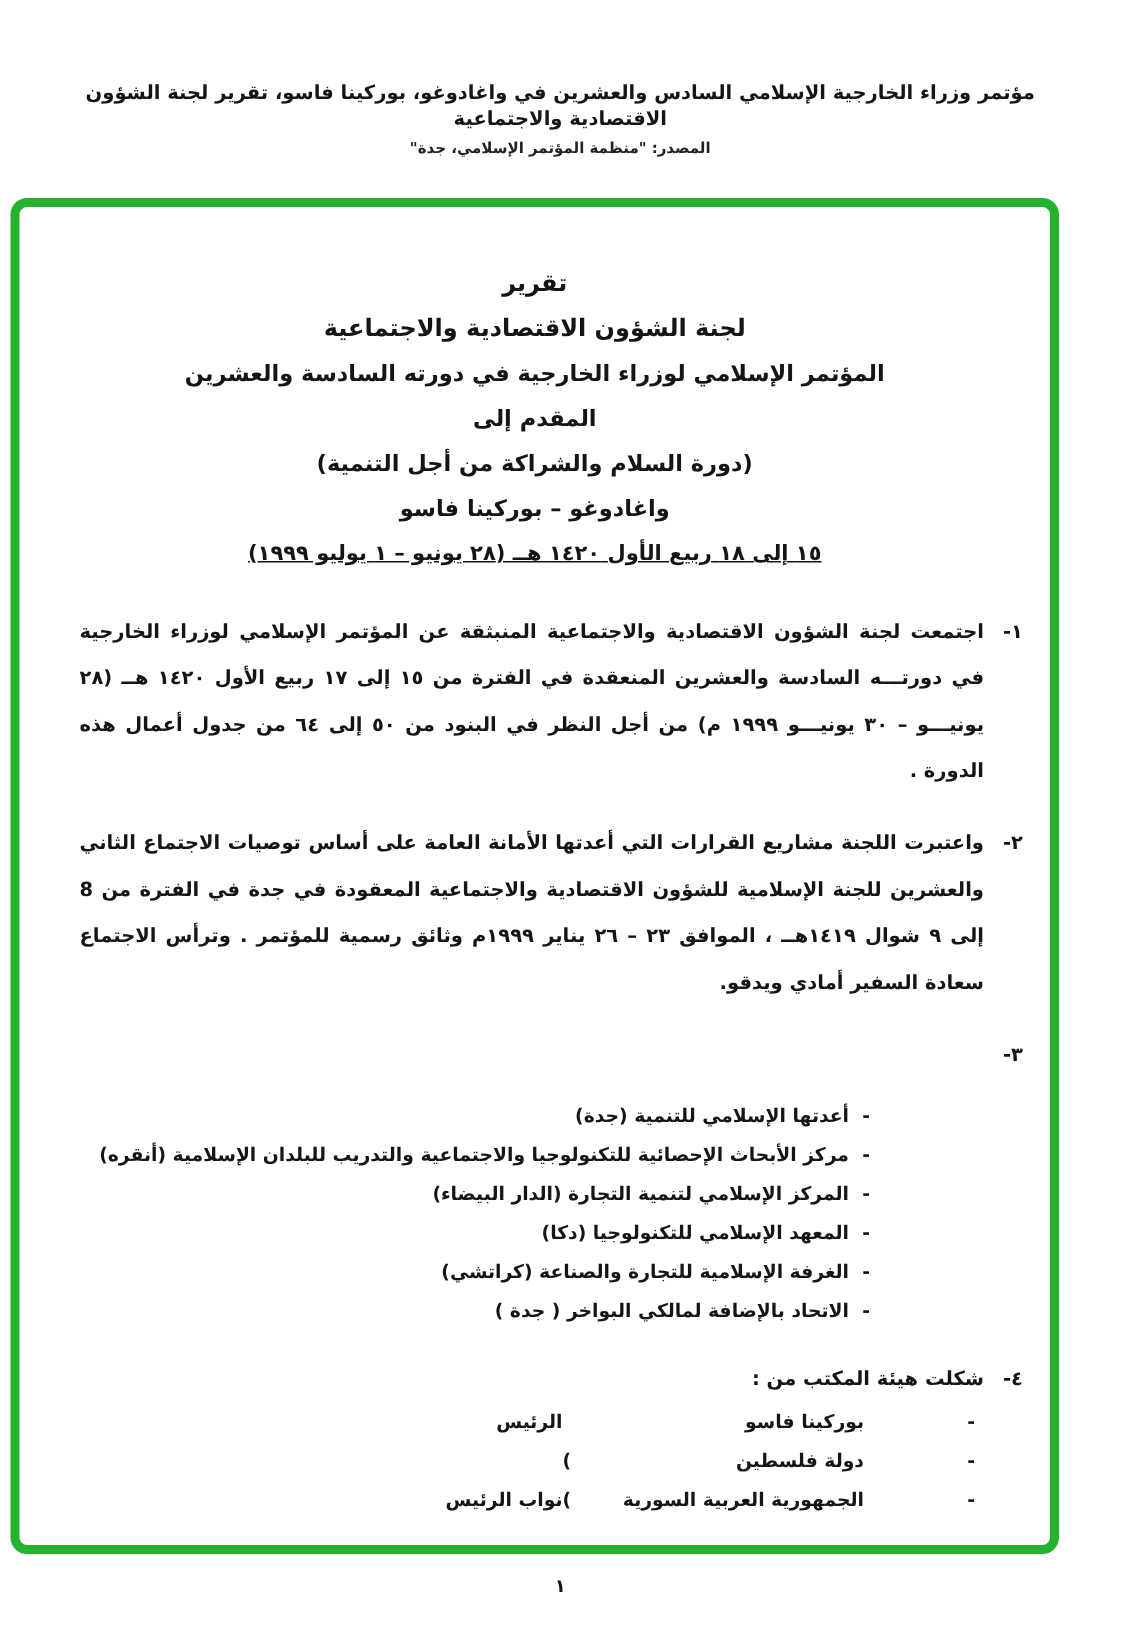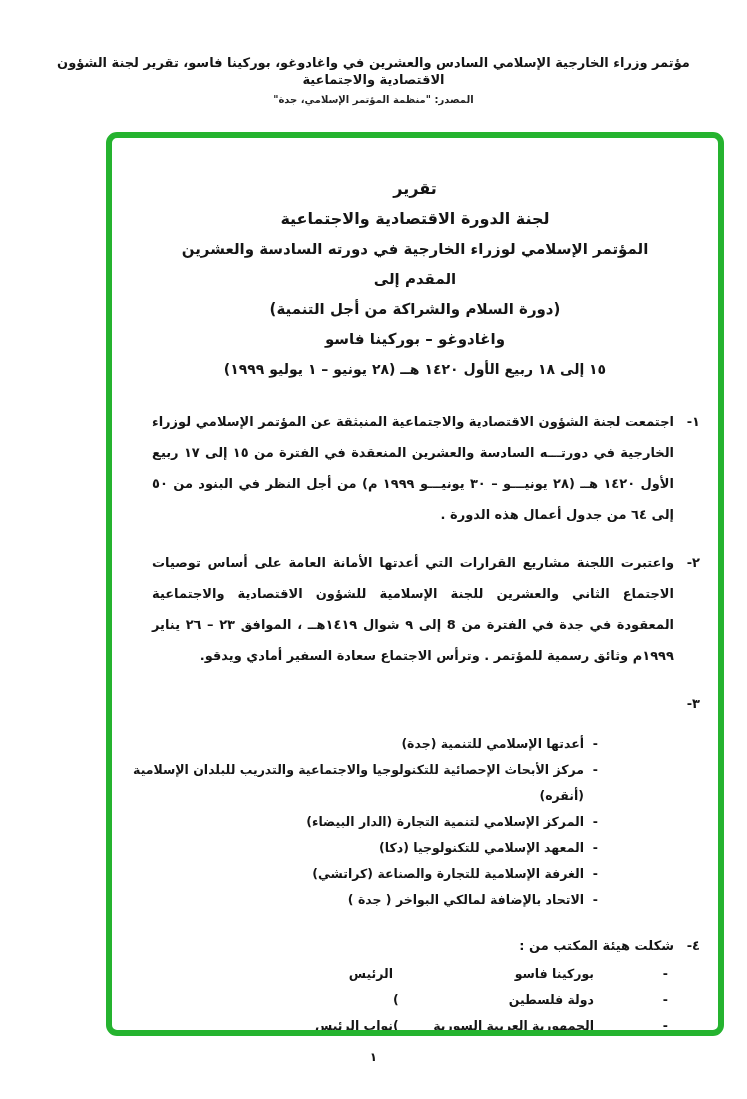--- a/index.html
+++ b/index.html
@@ -27,33 +27,33 @@
   }
   .doc-source {
     text-align: center;
     font-size: 10px;
     line-height: 14px;
     margin-top: 5px;
     color: #222;
   }
   
   .frame {
-    margin: 25px 23px 0 37px;
-    width: 618px;
+    margin: 25px 41px 0 37px;
+    width: 699px;
     height: 904px;
     border: 6px solid #25b32f;
     border-radius: 11px;
     padding: 36px 0 0 0;
     overflow: hidden;
   }
   
   .title-block { text-align: center; }
   .title-line { line-height: 30px; font-size: 15px; }
   .title-line.big { font-size: 16px; }
-  .title-line.date { font-size: 14px; letter-spacing: 0.5px; }
+  .title-line.date { font-size: 14px; letter-spacing: 0.5px; text-decoration: underline; }
   
   .para {
     display: flex;
     padding: 0 18px 0 40px;
     font-size: 13px;
     line-height: 31px;
     margin-top: 17px;
   }
   .para.first { margin-top: 22px; }
   .para-num { width: 26px; flex-shrink: 0; }
@@ -97,21 +97,21 @@
 
   <div class="doc-header">
     <div class="doc-caption">مؤتمر وزراء الخارجية الإسلامي السادس والعشرين في واغادوغو، بوركينا فاسو، تقرير لجنة الشؤون الاقتصادية والاجتماعية</div>
     <div class="doc-source">المصدر:  "منظمة المؤتمر الإسلامي، جدة"</div>
   </div>
 
   <div class="frame">
 
     <div class="title-block">
       <div class="title-line big">تقرير</div>
-      <div class="title-line big">لجنة الدورة الاقتصادية والاجتماعية</div>
+      <div class="title-line big">لجنة الشؤون الاقتصادية والاجتماعية</div>
       <div class="title-line">المؤتمر الإسلامي لوزراء الخارجية في دورته السادسة والعشرين</div>
       <div class="title-line">المقدم إلى</div>
       <div class="title-line">(دورة السلام والشراكة من أجل التنمية)</div>
       <div class="title-line">واغادوغو – بوركينا فاسو</div>
       <div class="title-line date">١٥ إلى ١٨ ربيع الأول ١٤٢٠ هــ  (٢٨ يونيو – ١ يوليو ١٩٩٩)</div>
     </div>
 
     <div class="para first">
       <span class="para-num">١-</span>
       <span class="para-text">اجتمعت لجنة الشؤون الاقتصادية والاجتماعية المنبثقة عن المؤتمر الإسلامي لوزراء الخارجية في دورتـــه السادسة والعشرين المنعقدة في الفترة من ١٥ إلى ١٧ ربيع الأول ١٤٢٠ هــ (٢٨ يونيـــو – ٣٠ يونيـــو ١٩٩٩ م) من أجل النظر في البنود من ٥٠ إلى ٦٤ من جدول أعمال هذه الدورة .</span>

